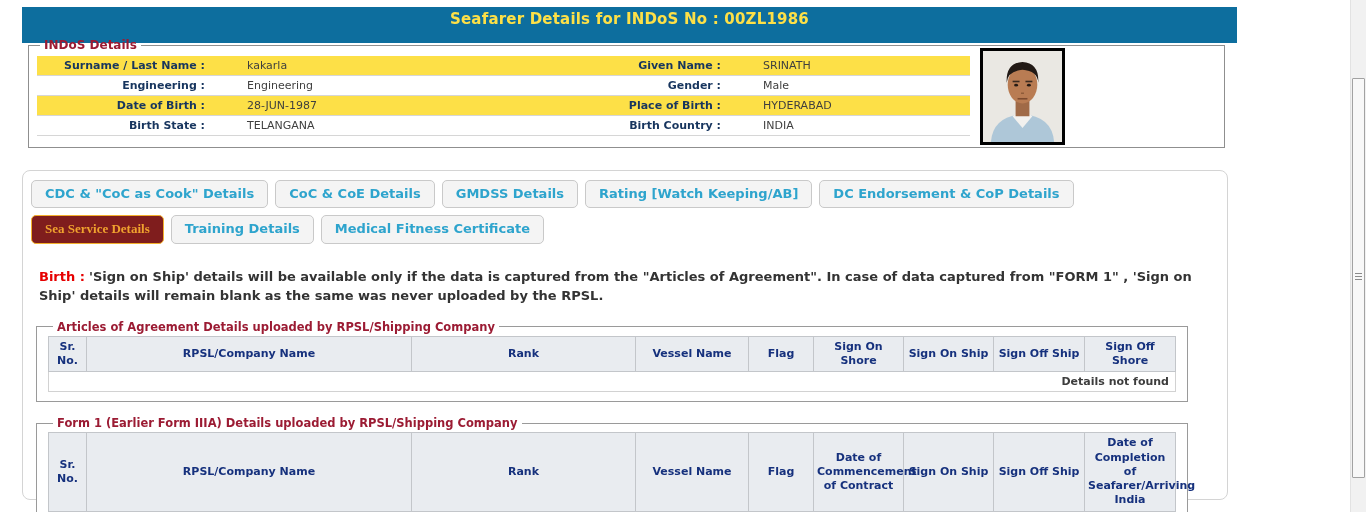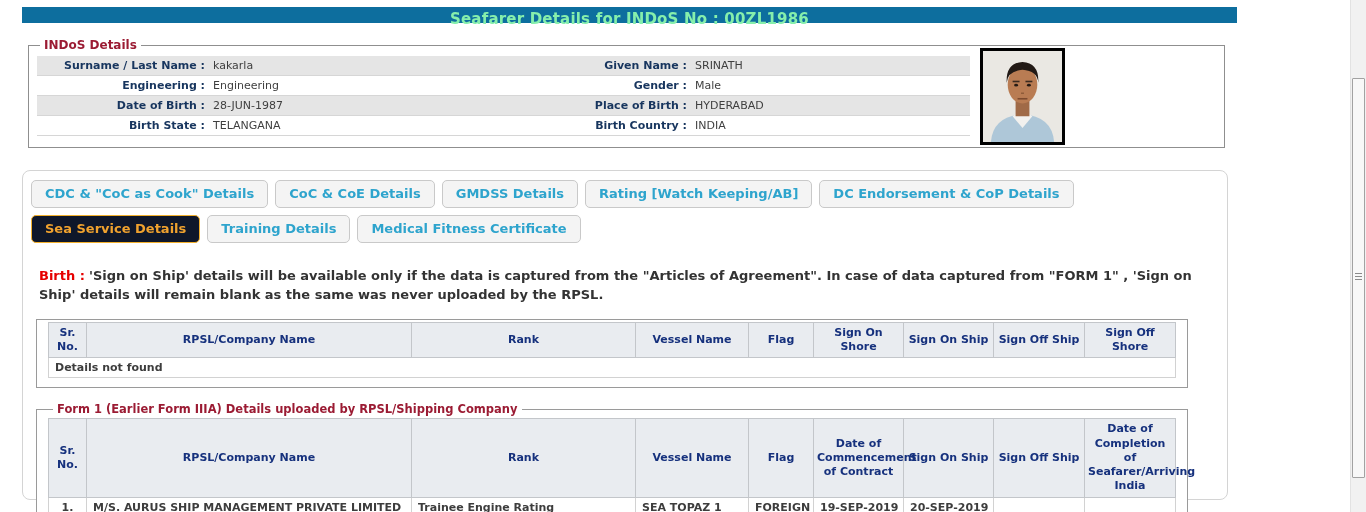--- a/index.html
+++ b/index.html
@@ -4,60 +4,60 @@
 <style>
   * { margin:0; padding:0; box-sizing:border-box; }
   html,body { background:#fff; }
   .page {
     position:relative; width:1366px; height:512px; overflow:hidden;
     font-family:"DejaVu Sans","Liberation Sans",sans-serif; background:#fff;
   }
 
   
   .title-bar {
-    position:absolute; left:22px; top:7px; width:1215px; height:16px;
-    background:#0d6e9e; color:#86efac; font-weight:bold; font-size:15px;
+    position:absolute; left:22px; top:7px; width:1215px; height:36px;
+    background:#0d6e9e; color:#fde047; font-weight:bold; font-size:15px;
     text-align:center; line-height:24px; letter-spacing:.2px;
   }
 
   
   fieldset.indos {
     position:absolute; left:28px; top:38px; width:1197px; height:110px;
     border:1px solid #8f8f8f; background:#fff; padding:4px 14px 0 6px;
   }
   fieldset legend {
     margin-left:5px; padding:0 4px; color:#9b1b33; font-weight:bold; font-size:12px;
   }
   .detail-table { width:933px; margin-left:2px; }
   .detail-row { display:flex; height:20px; align-items:center; font-size:11px;
                 border-bottom:1px solid #d6d6d6; }
-  .detail-row.striped { background:#e5e5e5; }
+  .detail-row.striped { background:#fde047; }
   .dlabel { font-weight:bold; color:#17355e; text-align:right; white-space:nowrap; }
   .dl1 { width:168px; } .dv1 { width:282px; padding-left:8px; }
   .dl2 { width:200px;text-align:right; } .dv2 { flex:1; padding-left:8px; }
-  .dvalue { color:#3f3f3f; }
+  .dvalue { color:#3f3f3f;margin-left:34px; }
 
   .photo {
     position:absolute; left:980px; top:48px; width:85px; height:97px;
     border:3px solid #000; background:#eae8e3;
   }
   .photo svg { display:block; width:100%; height:100%; }
 
   
   .tab-panel {
     position:absolute; left:22px; top:170px; width:1206px; height:330px;
     border:1px solid #d4d4d4; border-radius:8px; background:#fff;
   }
   .tabs { padding:9px 60px 0 8px; display:flex; flex-wrap:wrap; gap:7px; }
   .tab {
     background:#f4f4f4; border:1px solid #c9c9c9; border-radius:5px;
     padding:5px 13px 6px 13px; font-size:13px; font-weight:bold; color:#2ea4cd;
     cursor:pointer; white-space:nowrap;
   }
-  .tab.active { background:#0f172a; border-color:#f3b02c; color:#f0a22e; }
+  .tab.active { background:#7f1d1d; border-color:#f3b02c; color:#f0a22e;font-family:Liberation Serif, serif; }
 
   .note { margin:24px 18px 0 16px; font-size:13px; font-weight:bold;
           color:#333; line-height:1.45; }
   .note-prefix { color:#e60000; margin-right:4px; }
 
   fieldset.data-fs {
     margin:14px 44px 0 13px; border:1px solid #9a9a9a;
     padding:2px 11px 9px 11px; background:#fff;
   }
   fieldset.data-fs legend { font-size:11.5px; }
@@ -65,21 +65,21 @@
   table.grid th {
     background:#e9ecf0; color:#16317d; font-weight:bold;
     border:1px solid #c3c6ca; padding:3px 3px; text-align:center; line-height:1.3;
   }
   table.grid td {
     border:1px solid #d2d2d2; padding:3px 6px; color:#3d3d3d;
     font-weight:bold; height:18px; overflow:hidden; white-space:nowrap;
   }
   td.c-center { text-align:center; }
   td.c-normal { font-weight:normal; color:#444; }
-  td.empty-msg { color:#cc0000; text-align:left; font-weight:bold; }
+  td.empty-msg { color:#cc0000; text-align:right; font-weight:bold; }
   .fs2 { margin-top:17px; }
 
   
   .scrollbar {
     position:absolute; right:0; top:0; width:16px; height:512px;
     background:#f1f1f1; border-left:1px solid #e2e2e2;
   }
   .scroll-thumb {
     position:absolute; left:1px; top:78px; width:13px; height:400px;
     background:#f8f8f8; border:1px solid #a2a2a2; border-radius:1px;
@@ -153,20 +153,21 @@
       <div class="tab active">Sea Service Details</div>
       <div class="tab">Training Details</div>
       <div class="tab">Medical Fitness Certificate</div>
     </div>
 
     <div class="note">
       <span class="note-prefix">Birth :</span><span>'Sign on Ship' details will be available only if the data is captured from the "Articles of Agreement". In case of data captured from "FORM 1" , 'Sign on Ship' details will remain blank as the same was never uploaded by the RPSL.</span>
     </div>
 
     <fieldset class="data-fs">
+      <legend>Articles of Agreement Details uploaded by RPSL/Shipping Company</legend>
       <table class="grid">
         <colgroup>
           <col style="width:38px">
             <col style="width:325px">
             <col style="width:224px">
           <col style="width:113px">
             <col style="width:65px">
             <col style="width:90px">
           <col style="width:90px">
             <col style="width:91px">

